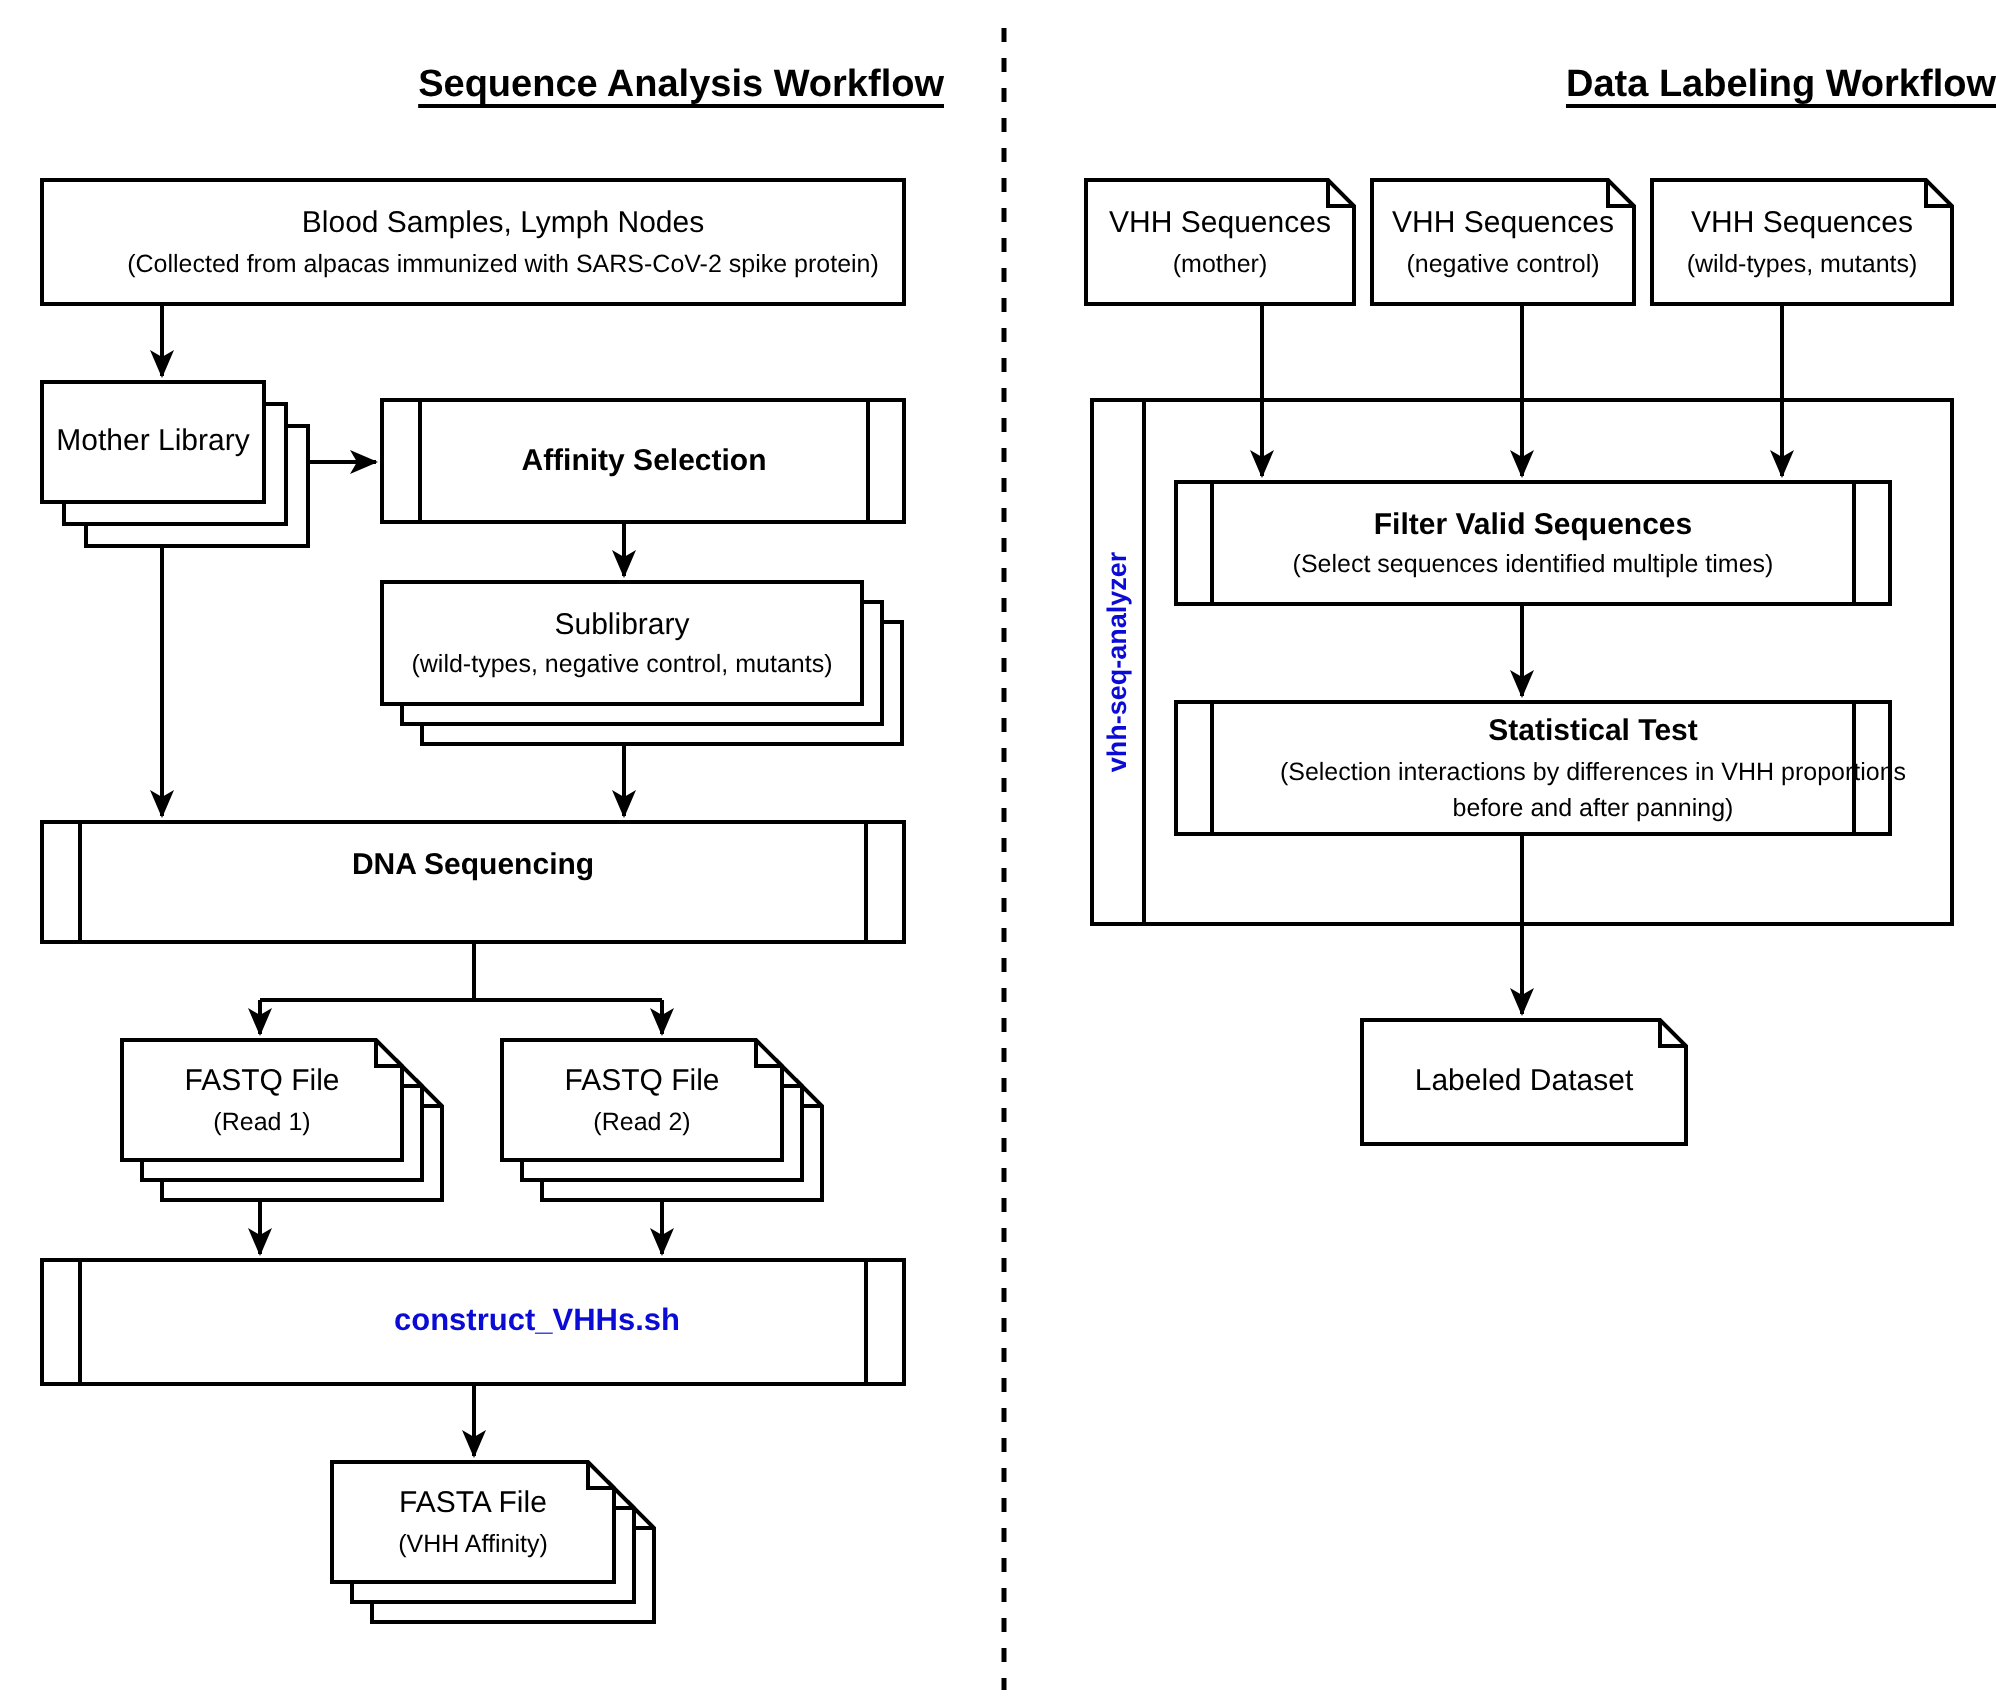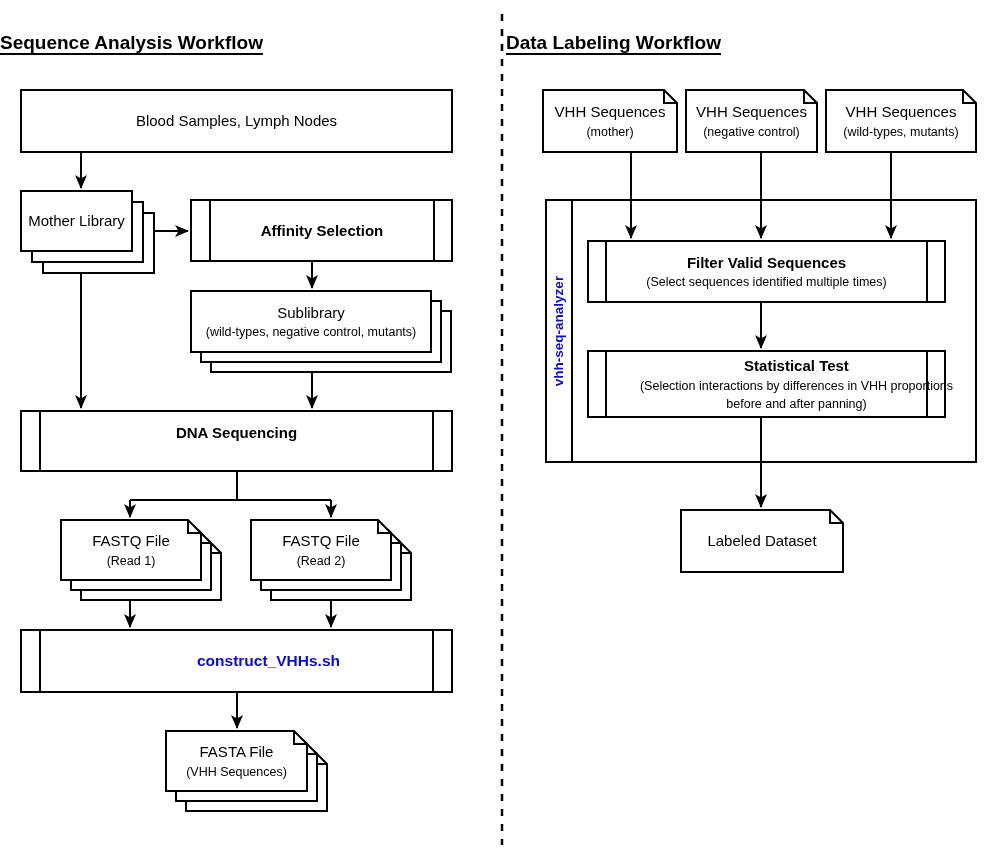--- a/index.html
+++ b/index.html
@@ -2,21 +2,21 @@
 <html><head>
 <meta charset="utf-8">
 <style>
   html,body{margin:0;padding:0;background:#ffffff;}
   .stage{
     position:relative;width:998px;height:854px;background:#ffffff;
     font-family:"Liberation Sans",sans-serif;color:#000;overflow:hidden;
   }
   svg.layer{position:absolute;left:0;top:0;}
   .wf-title{
-    position:absolute;font-size:19px;font-weight:bold;text-align:left;
+    position:absolute;font-size:19px;font-weight:bold;text-align:right;
     text-decoration:underline;text-decoration-thickness:2px;text-underline-offset:4px;
   }
   .lbl{
     position:absolute;display:flex;flex-direction:column;align-items:center;
     justify-content:center;text-align:center;line-height:1.45;
   }
   .t{font-size:15px;}
   .s{font-size:12.5px;}
   .b{font-weight:bold;}
   .blue{color:#0b0bd6;font-weight:bold;}
@@ -154,22 +154,23 @@
       <line x1="761" y1="152" x2="761" y2="238" marker-end="url(#arr)"></line>
       <line x1="891" y1="152" x2="891" y2="238" marker-end="url(#arr)"></line>
       <line x1="761" y1="302" x2="761" y2="348" marker-end="url(#arr)"></line>
       <line x1="761" y1="417" x2="761" y2="507" marker-end="url(#arr)"></line>
     </g>
   </svg>
 
   <div class="wf-title" style="left:0;top:32px;width:472px;">Sequence Analysis Workflow</div>
   <div class="wf-title" style="left:506px;top:32px;width:492px;">Data Labeling Workflow</div>
 
-  <div class="lbl" style="left:21px;top:90px;width:431px;height:62px;">
+  <div class="lbl" style="left:21px;top:90px;width:431px;height:62px;padding-left:15px;">
     <span class="t">Blood Samples, Lymph Nodes</span>
+    <span class="s">(Collected from alpacas immunized with SARS-CoV-2 spike protein)</span>
   </div>
 
   <div class="lbl" style="left:21px;top:191px;width:111px;height:60px;">
     <span class="t">Mother Library</span>
   </div>
 
   <div class="lbl" style="left:210px;top:200px;width:224px;height:61px;">
     <span class="t b">Affinity Selection</span>
   </div>
 
@@ -191,21 +192,21 @@
     <span class="t">FASTQ File</span>
     <span class="s">(Read 2)</span>
   </div>
 
   <div class="lbl" style="left:40px;top:630px;width:393px;height:62px;padding-left:32px;">
     <span class="script blue">construct_VHHs.sh</span>
   </div>
 
   <div class="lbl" style="left:166px;top:731px;width:141px;height:60px;">
     <span class="t">FASTA File</span>
-    <span class="s">(VHH Sequences)</span>
+    <span class="s">(VHH Affinity)</span>
   </div>
 
   <div class="lbl" style="left:543px;top:90px;width:134px;height:62px;">
     <span class="t">VHH Sequences</span>
     <span class="s">(mother)</span>
   </div>
 
   <div class="lbl" style="left:686px;top:90px;width:131px;height:62px;">
     <span class="t">VHH Sequences</span>
     <span class="s">(negative control)</span>

